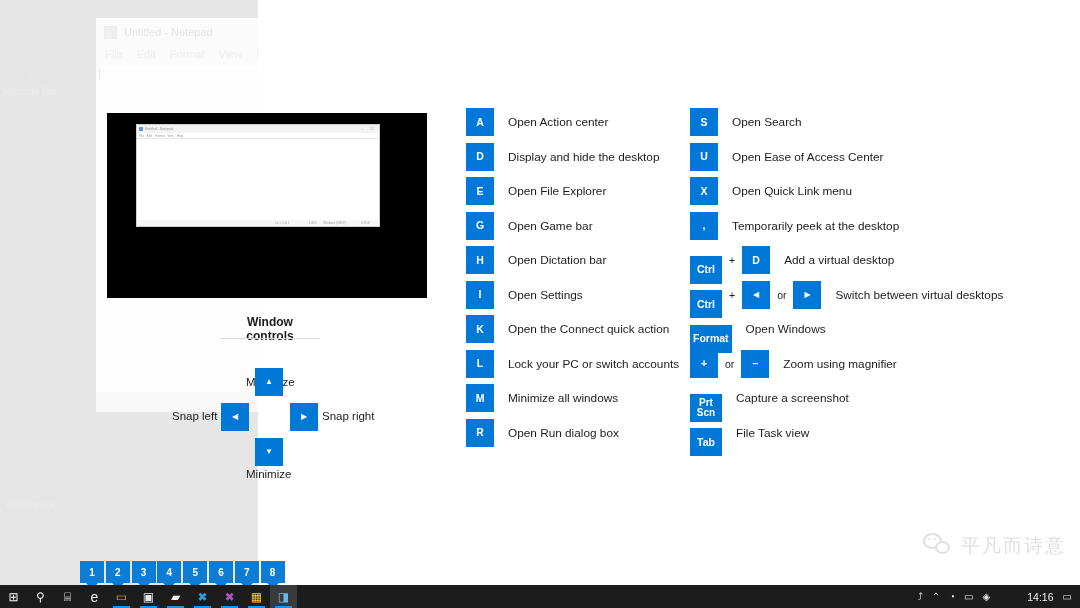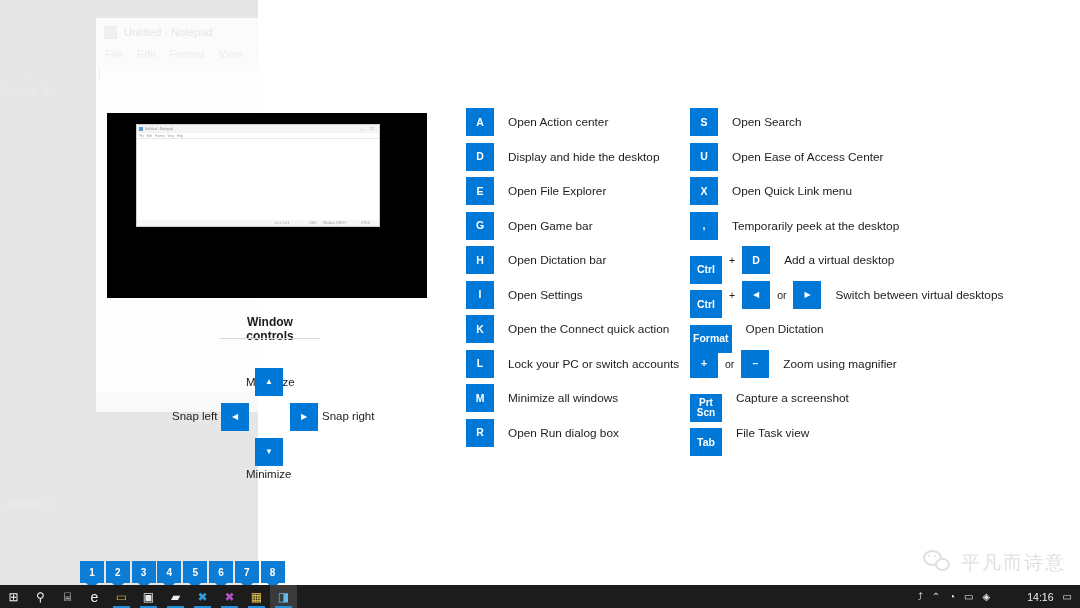--- a/index.html
+++ b/index.html
@@ -172,21 +172,21 @@
     font-size: 10px; font-weight: bold; display: flex; align-items: center; justify-content: center;
   }
   .callout::after {
     content: ""; position: absolute; bottom: -6px; left: 50%; transform: translateX(-50%);
     border-left: 6px solid transparent; border-right: 6px solid transparent;
     border-top: 6px solid #0c7cd5;
   }
 
   
   .watermark {
-    position: absolute; right: 14px; bottom: 32px;
+    position: absolute; right: 14px; bottom: 49px;
     display: flex; align-items: center; gap: 8px;
     color: #d9d9d9; opacity: .9;
   }
   .wm-text { font-size: 19px; letter-spacing: 2px; color: #dcdcdc; font-family: "DejaVu Sans", sans-serif;}
   .wm-logo { width: 30px; height: 26px; position: relative; }
   .bub { position:absolute; border-radius:50%; border:2px solid #dcdcdc; }
   .bub1 { width:19px; height:16px; left:0; top:0; }
   .bub2 { width:15px; height:13px; left:12px; top:8px; background:#fff; }
   .eye { position:absolute; width:2px;height:2px;background:#dcdcdc;border-radius:50%; }
 </style>
@@ -354,21 +354,21 @@
       <div class="row">
         <span class="key wide">Ctrl</span>
         <span class="plus">+</span>
         <span class="key arrow">◀</span>
         <span class="or">or</span>
         <span class="key arrow">▶</span>
         <span class="desc">Switch between virtual desktops</span>
       </div>
       <div class="row">
         <span class="key wide">Format</span>
-        <span class="desc">Open Dictation</span>
+        <span class="desc">Open Windows</span>
       </div>
       <div class="row">
         <span class="key">+</span>
         <span class="or">or</span>
         <span class="key">–</span>
         <span class="desc">Zoom using magnifier</span>
       </div>
       <div class="row">
         <span class="key two-line wide">
           <span>Prt</span>

